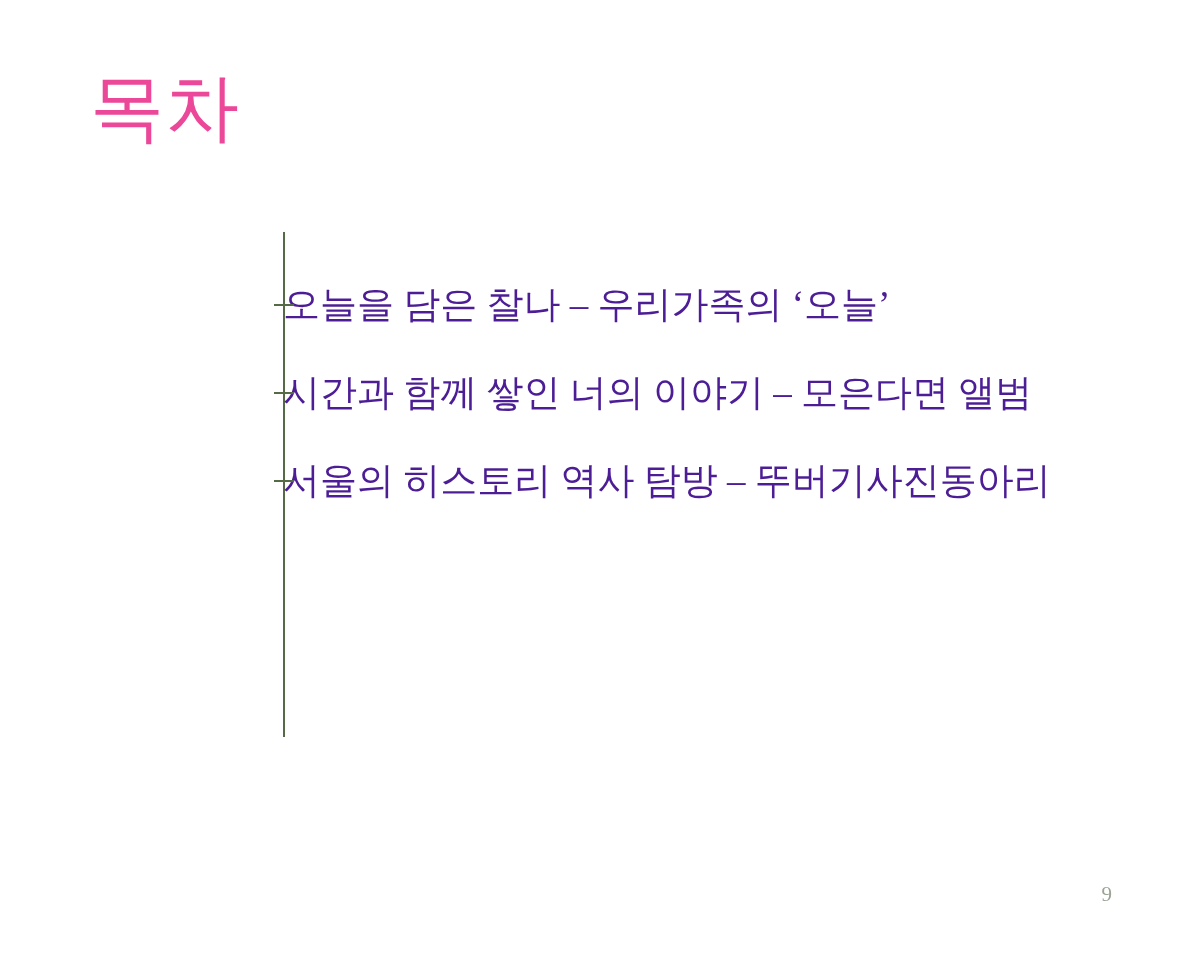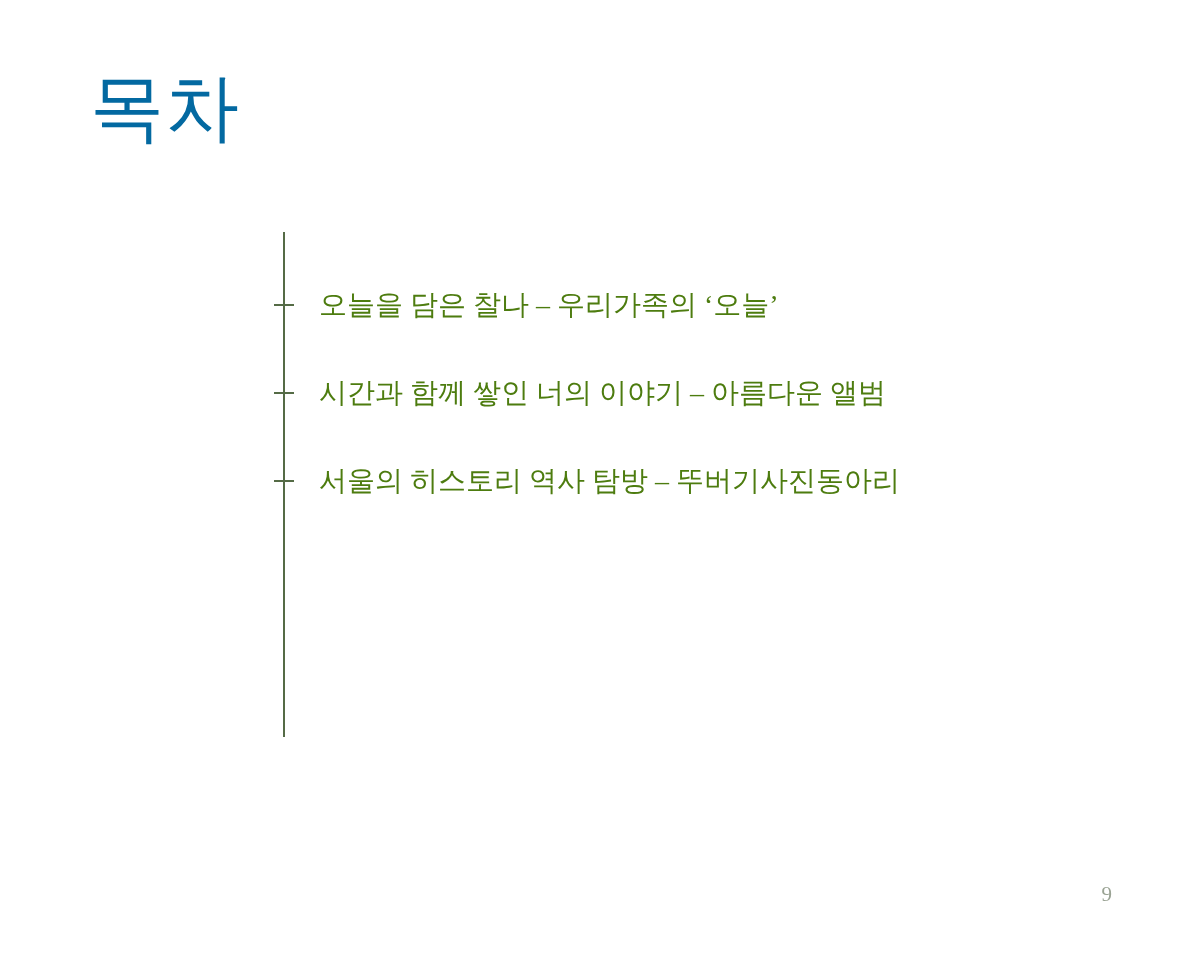--- a/index.html
+++ b/index.html
@@ -24,21 +24,21 @@
   }
 
   .slide-title {
     position: absolute;
     left: 90px;
     top: 68px;
     font-family: "Liberation Serif", serif;
     font-size: 74px;
     line-height: 1.1;
     letter-spacing: 1px;
-    color: #0369a1;
+    color: #ec4899;
     font-weight: 400;
     white-space: nowrap;
   }
 
   .toc {
     position: absolute;
     left: 283px;
     top: 232px;
     width: 820px;
   }
@@ -74,25 +74,24 @@
     position: absolute;
     left: -9px;
     top: 50%;
     width: 20px;
     height: 2px;
     background: #556b46;
     transform: translateY(-50%);
   }
 
   .toc-text {
-    padding-left: 36px;
     font-family: "Liberation Serif", serif;
-    font-size: 28px;
+    font-size: 37px;
     line-height: 1.3;
-    color: #4d7c0f;
+    color: #4c1d95;
     white-space: nowrap;
   }
 
   .page-number {
     position: absolute;
     right: 88px;
     bottom: 62px;
     font-family: "Liberation Serif", serif;
     font-size: 21px;
     color: #9aa394;
@@ -109,21 +108,21 @@
     <div class="toc-rail"></div>
     <ul class="toc-list">
 
       <li class="toc-item">
         <span class="toc-dash"></span>
         <span class="toc-text">오늘을 담은 찰나 – 우리가족의 ‘오늘’</span>
       </li>
 
       <li class="toc-item">
         <span class="toc-dash"></span>
-        <span class="toc-text">시간과 함께 쌓인 너의 이야기 – 아름다운 앨범</span>
+        <span class="toc-text">시간과 함께 쌓인 너의 이야기 – 모은다면 앨범</span>
       </li>
 
 
 
       <li class="toc-item">
         <span class="toc-dash"></span>
         <span class="toc-text">서울의 히스토리 역사 탐방 – 뚜버기사진동아리</span>
       </li>
 
     </ul>

